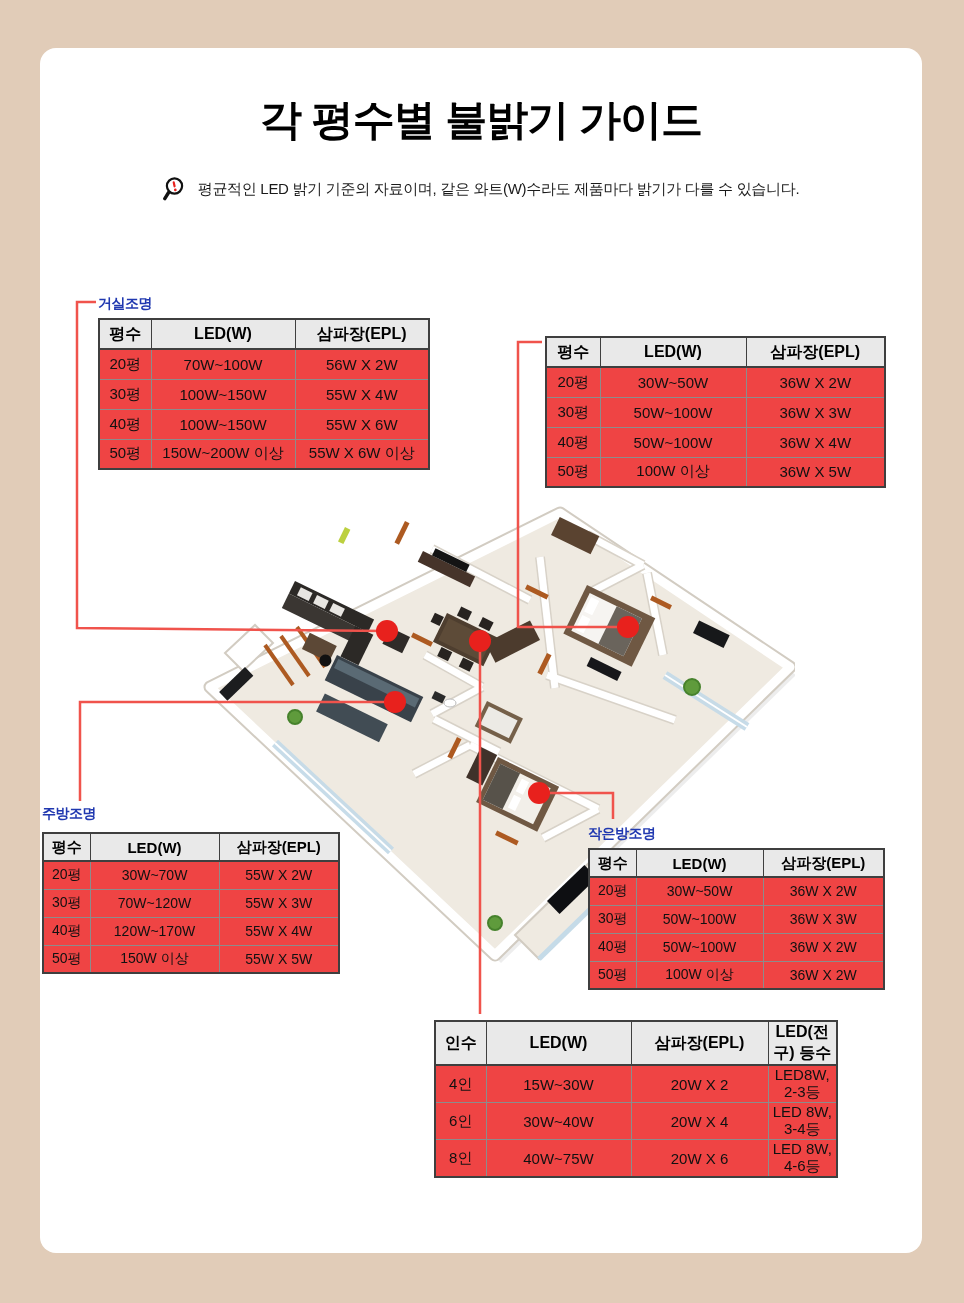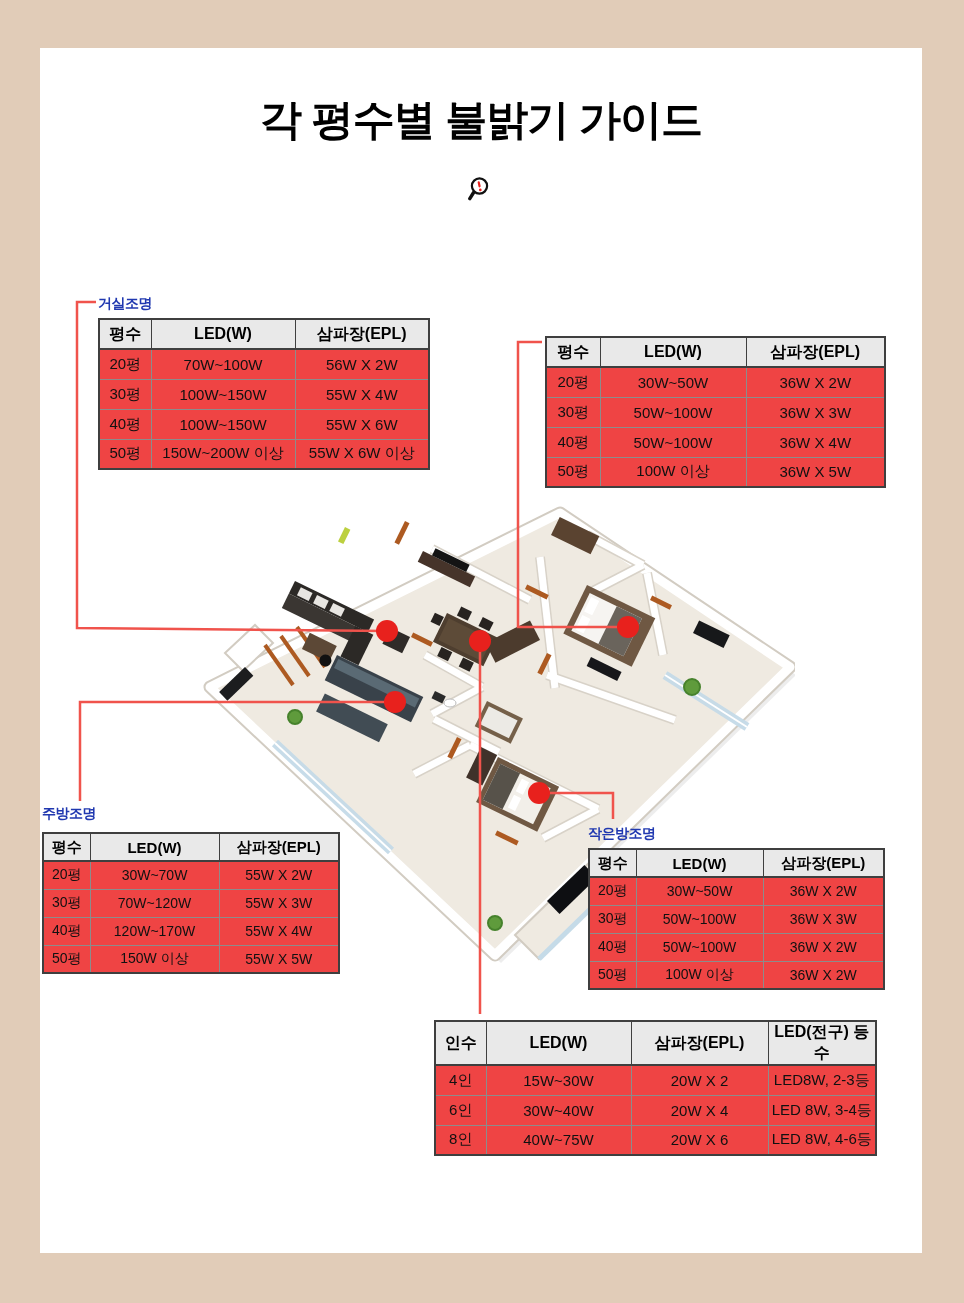--- a/index.html
+++ b/index.html
@@ -4,21 +4,21 @@
 <style>
   :root{
     --bg:#e1ccb8; --panel:#ffffff; --label-blue:#2038b0;
     --leader:#f0534c; --dot:#e8211d;
     --hdr-bg:#e9e9e9; --bdark:#3f3f3f; --blight:#8c8c8c; --ink:#111111;
   }
   *{margin:0;padding:0;box-sizing:border-box;}
   html,body{width:964px;height:1303px;}
   body{font-family:"Liberation Sans","DejaVu Sans",sans-serif;background:var(--bg);overflow:hidden;}
   .page{position:relative;width:964px;height:1303px;background:var(--bg);}
-  .panel{position:absolute;left:40px;top:48px;width:882px;height:1205px;background:var(--panel);}
+  .panel{position:absolute;left:40px;top:48px;width:882px;height:1205px;background:var(--panel);border-radius:16px;}
 
   .title{position:absolute;left:0;top:44px;width:100%;text-align:center;
          font-size:42px;font-weight:800;letter-spacing:-1px;color:#000;}
   .subtitle-row{position:absolute;left:0;top:128px;width:100%;display:flex;
          align-items:center;justify-content:center;gap:9px;}
   .subtitle-row .txt{font-size:15px;color:#1a1a1a;letter-spacing:-0.3px;}
   .mag{width:26px;height:26px;flex:0 0 26px;}
 
   .sec{position:absolute;z-index:10;}
   .sec .lbl{font-size:14px;font-weight:bold;color:var(--label-blue);
@@ -41,21 +41,21 @@
   .sec-kitchen .lbl{margin-bottom:10px;}
   .sec-kitchen table{width:298px;} .sec-kitchen th{height:28px;font-size:15px;} .sec-kitchen td{height:28px;font-size:14px;}
   .sec-kitchen col:nth-child(1){width:47px;}  .sec-kitchen col:nth-child(2){width:129px;}
 
   .sec-smallroom{left:548px;top:777px;}
   .sec-smallroom table{width:297px;} .sec-smallroom th{height:28px;font-size:15px;} .sec-smallroom td{height:28px;font-size:14px;}
   .sec-smallroom col:nth-child(1){width:47px;} .sec-smallroom col:nth-child(2){width:127px;}
 
   .sec-dining  {left:394px; top:972px;}
   .sec-dining .lbl{margin-bottom:8px;}
-  .sec-dining table{width:443px;} .sec-dining th{height:30px;} .sec-dining td{height:30px;}
+  .sec-dining table{width:404px;} .sec-dining th{height:30px;} .sec-dining td{height:30px;}
   .sec-dining col:nth-child(1){width:51px;}  .sec-dining col:nth-child(2){width:145px;}
   .sec-dining col:nth-child(3){width:137px;}
 
   .floorplan{position:absolute;left:155px;top:457px;width:600px;height:465px;z-index:1;}
   .leads{position:absolute;left:0;top:0;width:964px;height:1303px;z-index:5;pointer-events:none;}
   .lead{fill:none;stroke:var(--leader);stroke-width:2.5;}
   .dot{fill:var(--dot);}
 </style>
 </head>
 <body>
@@ -67,20 +67,21 @@
 
     <div class="subtitle-row">
       <svg class="mag" viewBox="0 0 26 26">
         <circle cx="11.5" cy="10" r="7.6" fill="none" stroke="#111" stroke-width="2.2"></circle>
         <line x1="5.6" y1="16.5" x2="1.8" y2="22.6" stroke="#111" stroke-width="3.4" stroke-linecap="round"></line>
         <g transform="rotate(-12 11.5 10)">
           <rect x="10.4" y="5.2" width="2.2" height="6.2" rx="1.1" fill="#e8211d"></rect>
           <circle cx="11.5" cy="14" r="1.35" fill="#e8211d"></circle>
         </g>
       </svg>
+      <span class="txt">평균적인 LED 밝기 기준의 자료이며, 같은 와트(W)수라도 제품마다 밝기가 다를 수 있습니다.</span>
     </div>
 
     <svg class="floorplan" viewBox="0 0 600 465">
 
       <path d="M365,16 L601,170 L306,458 L21,190 Z" fill="#000" opacity="0.07"></path>
 
       <path d="M365,8 L595,162 L300,450 L15,182 Z" fill="#d2ccc2" stroke="#d2ccc2" stroke-width="13" stroke-linejoin="round"></path>
       <path d="M365,8 L595,162 L300,450 L15,182 Z" fill="#efeae1" stroke="#ffffff" stroke-width="9" stroke-linejoin="round"></path>
 
       <path d="M30,148 L60,120 L78,138 L48,166 Z" fill="#ffffff" stroke="#d2ccc2" stroke-width="2"></path>

